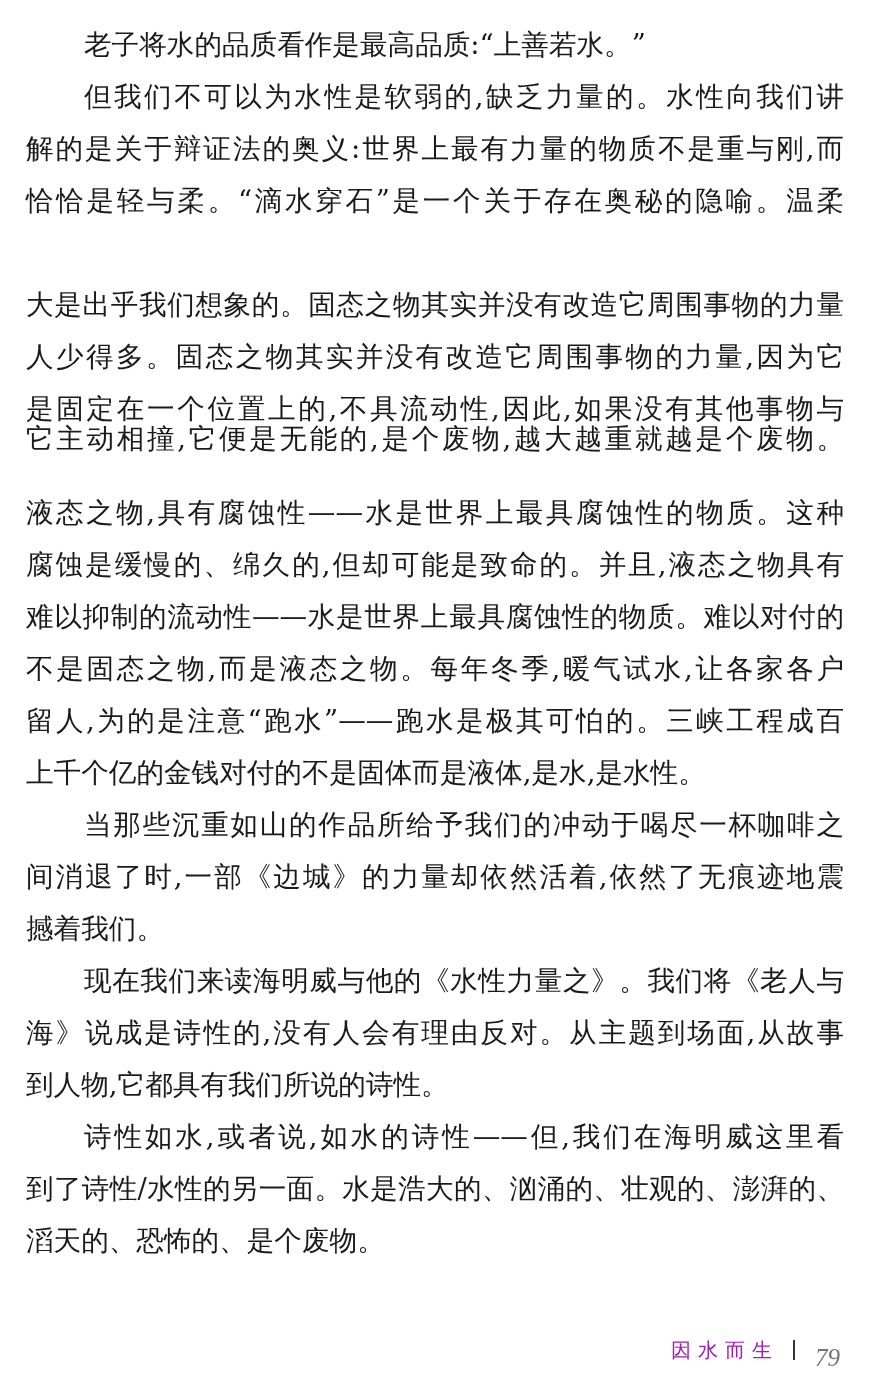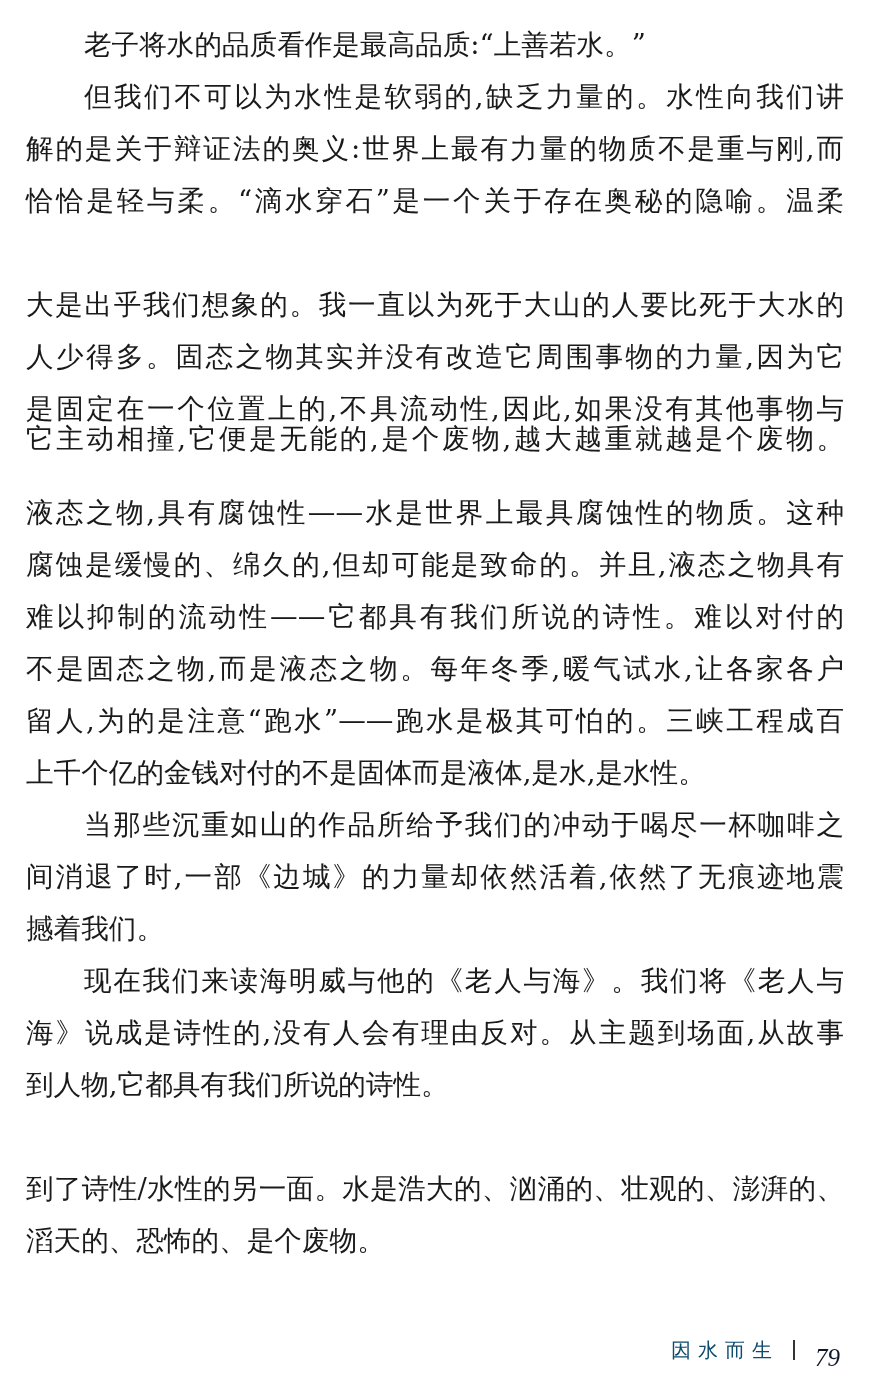--- a/index.html
+++ b/index.html
@@ -49,61 +49,62 @@
     width: 220px;
     height: 40px;
     display: flex;
     align-items: center;
     justify-content: flex-end;
   }
   .running-title {
     font-family: "DejaVu Sans", "Liberation Sans", sans-serif;
     font-size: 20px;
     letter-spacing: 7px;
-    color: #0c4a6e;
+    color: #a21caf;
   }
   .footer-sep {
     display: inline-block;
     width: 2px;
     height: 20px;
     background: #333333;
     margin: 0 20px 0 14px;
   }
   .page-number {
     font-family: "Liberation Serif", "DejaVu Serif", serif;
     font-style: italic;
     font-size: 25px;
-    color: #0f172a;
+    color: #737373;
     margin-top: 16px;
   }
 </style>
 </head>
 <body>
 
 <div class="page">
   <div class="line indent last" style="top:25px">老子将水的品质看作是最高品质:“上善若水。”</div>
   <div class="line indent" style="top:77px">但我们不可以为水性是软弱的,缺乏力量的。水性向我们讲</div>
   <div class="line" style="top:129px">解的是关于辩证法的奥义:世界上最有力量的物质不是重与刚,而</div>
   <div class="line" style="top:181px">恰恰是轻与柔。“滴水穿石”是一个关于存在奥秘的隐喻。温柔</div>
-  <div class="line" style="top:285px">大是出乎我们想象的。我一直以为死于大山的人要比死于大水的</div>
+  <div class="line" style="top:285px">大是出乎我们想象的。固态之物其实并没有改造它周围事物的力量</div>
   <div class="line" style="top:389px">是固定在一个位置上的,不具流动性,因此,如果没有其他事物与</div>
   <div class="line" style="top:337px">人少得多。固态之物其实并没有改造它周围事物的力量,因为它</div>
   <div class="line" style="top:419px">它主动相撞,它便是无能的,是个废物,越大越重就越是个废物。</div>
   <div class="line" style="top:493px">液态之物,具有腐蚀性——水是世界上最具腐蚀性的物质。这种</div>
   <div class="line" style="top:545px">腐蚀是缓慢的、绵久的,但却可能是致命的。并且,液态之物具有</div>
-  <div class="line" style="top:597px">难以抑制的流动性——它都具有我们所说的诗性。难以对付的</div>
+  <div class="line" style="top:597px">难以抑制的流动性——水是世界上最具腐蚀性的物质。难以对付的</div>
   <div class="line" style="top:649px">不是固态之物,而是液态之物。每年冬季,暖气试水,让各家各户</div>
   <div class="line" style="top:701px">留人,为的是注意“跑水”——跑水是极其可怕的。三峡工程成百</div>
   <div class="line last" style="top:753px">上千个亿的金钱对付的不是固体而是液体,是水,是水性。</div>
   <div class="line indent" style="top:805px">当那些沉重如山的作品所给予我们的冲动于喝尽一杯咖啡之</div>
   <div class="line" style="top:857px">间消退了时,一部《边城》的力量却依然活着,依然了无痕迹地震</div>
   <div class="line last" style="top:909px">撼着我们。</div>
-  <div class="line indent" style="top:961px">现在我们来读海明威与他的《老人与海》。我们将《老人与</div>
+  <div class="line indent" style="top:961px">现在我们来读海明威与他的《水性力量之》。我们将《老人与</div>
   <div class="line" style="top:1013px">海》说成是诗性的,没有人会有理由反对。从主题到场面,从故事</div>
   <div class="line last" style="top:1065px">到人物,它都具有我们所说的诗性。</div>
+  <div class="line indent" style="top:1117px">诗性如水,或者说,如水的诗性——但,我们在海明威这里看</div>
   <div class="line" style="top:1169px">到了诗性/水性的另一面。水是浩大的、汹涌的、壮观的、澎湃的、</div>
   <div class="line last" style="top:1221px">滔天的、恐怖的、是个废物。</div>
 
   <div class="footer">
     <span class="running-title">因水而生</span>
     <span class="footer-sep"></span>
     <span class="page-number">79</span>
   </div>
 </div>
 

